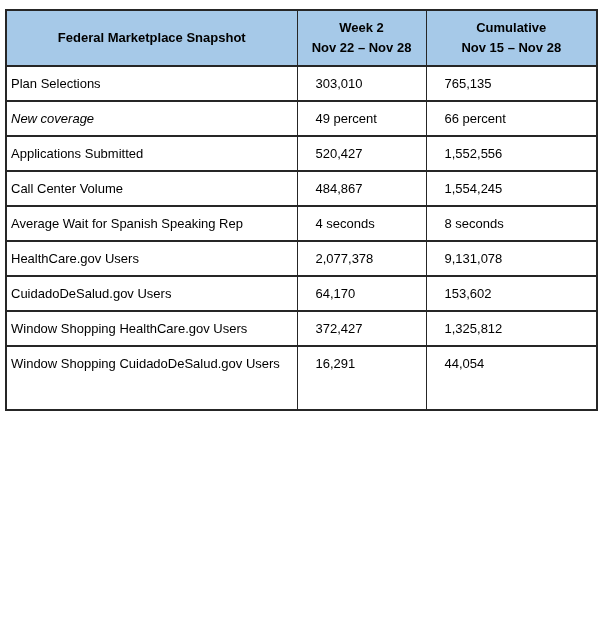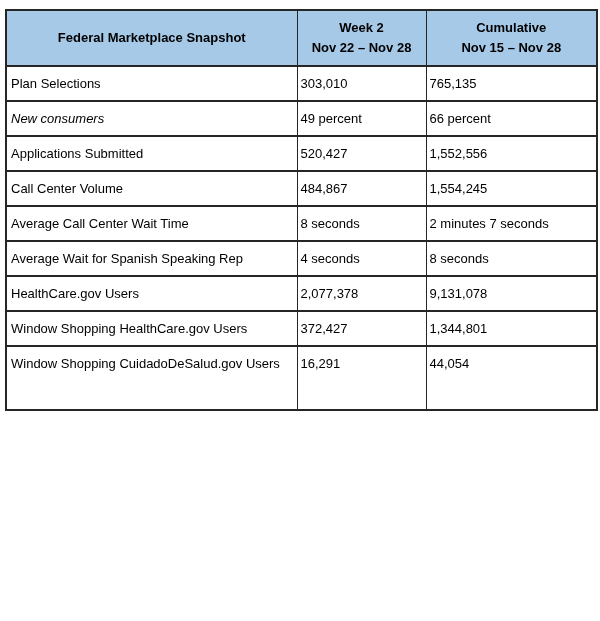--- a/index.html
+++ b/index.html
@@ -45,21 +45,21 @@
     line-height: 20px;
     padding: 2px;
   }
   td {
     vertical-align: top;
     height: 35px;
     padding: 9px 3px 0 4px;
     font-weight: normal;
     line-height: 15px;
   }
-  td.value-cell { padding-left: 3px; }
+  td.value-cell { padding-left: 18px; }
   tr.italic-row td.label-cell { font-style: italic; }
   tbody tr:last-child td { height: 64px; }
 </style>
 </head>
 <body>
 
 <div class="page">
   <table class="snapshot-table">
     <colgroup>
       <col class="c1">
@@ -80,62 +80,62 @@
       </tr>
     </thead>
     <tbody id="table-body">
   <tr>
     <td class="label-cell">Plan Selections</td>
     <td class="value-cell">303,010</td>
     <td class="value-cell">765,135</td>
   </tr>
 
   <tr class="italic-row">
-    <td class="label-cell">New consumers</td>
+    <td class="label-cell">New coverage</td>
     <td class="value-cell">49 percent</td>
     <td class="value-cell">66 percent</td>
   </tr>
 
 
   <tr>
     <td class="label-cell">Applications Submitted</td>
     <td class="value-cell">520,427</td>
     <td class="value-cell">1,552,556</td>
   </tr>
 
   <tr>
     <td class="label-cell">Call Center Volume</td>
     <td class="value-cell">484,867</td>
     <td class="value-cell">1,554,245</td>
   </tr>
 
-  <tr>
-    <td class="label-cell">Average Call Center Wait Time</td>
-    <td class="value-cell">8 seconds</td>
-    <td class="value-cell">2 minutes 7 seconds</td>
-  </tr>
 
 
   <tr>
     <td class="label-cell">Average Wait for Spanish Speaking Rep</td>
     <td class="value-cell">4 seconds</td>
     <td class="value-cell">8 seconds</td>
   </tr>
 
   <tr>
     <td class="label-cell">HealthCare.gov Users</td>
     <td class="value-cell">2,077,378</td>
     <td class="value-cell">9,131,078</td>
   </tr>
 
+  <tr>
+    <td class="label-cell">CuidadoDeSalud.gov Users</td>
+    <td class="value-cell">64,170</td>
+    <td class="value-cell">153,602</td>
+  </tr>
 
   <tr>
     <td class="label-cell">Window Shopping HealthCare.gov Users</td>
     <td class="value-cell">372,427</td>
-    <td class="value-cell">1,344,801</td>
+    <td class="value-cell">1,325,812</td>
   </tr>
 
   <tr>
     <td class="label-cell">Window Shopping CuidadoDeSalud.gov Users</td>
     <td class="value-cell">16,291</td>
     <td class="value-cell">44,054</td>
   </tr>
 </tbody>
   </table>
 </div>

